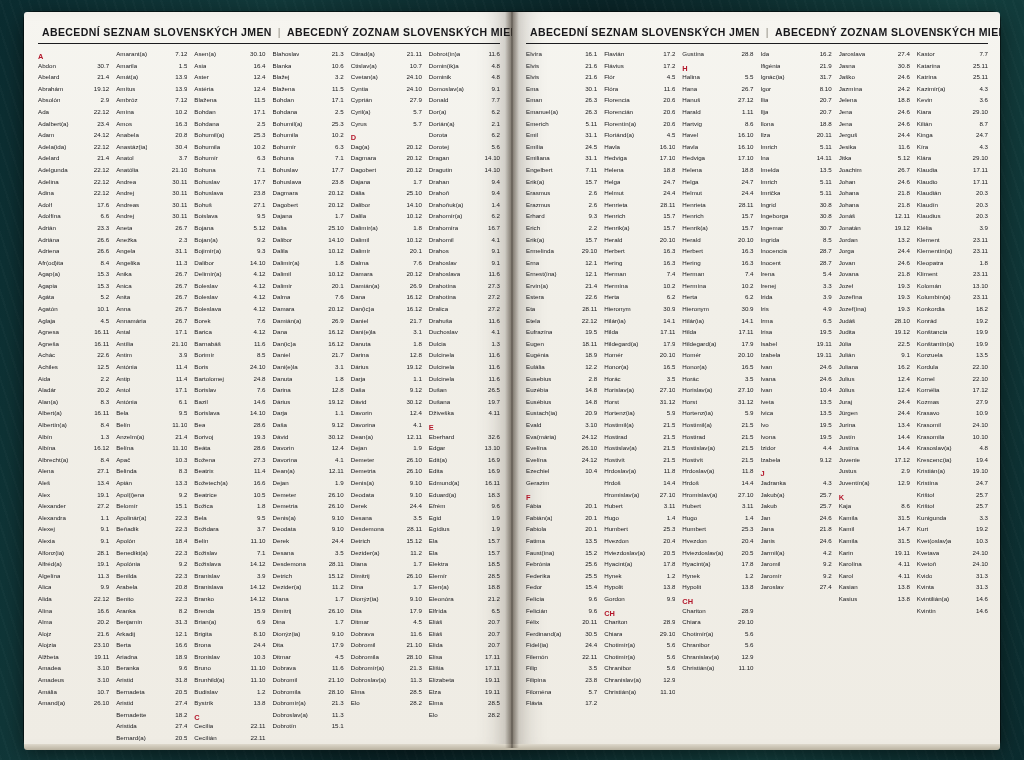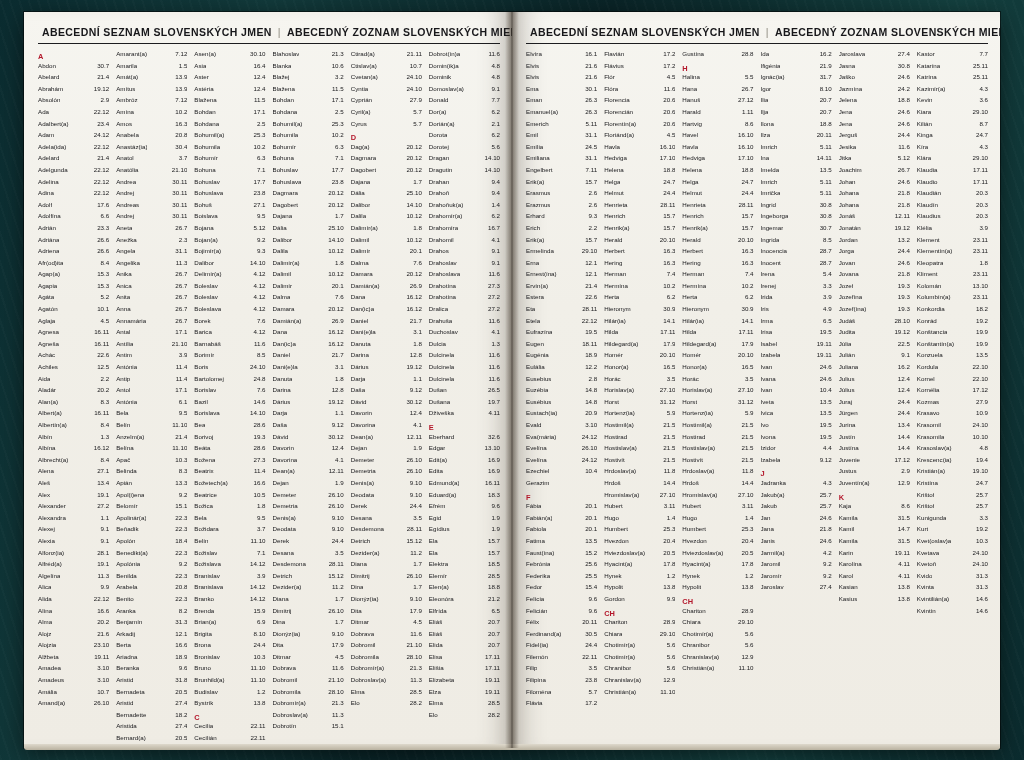--- a/index.html
+++ b/index.html
@@ -22,21 +22,21 @@
   }
   .cover:after{
     content:"";position:absolute;inset:0;
     background:repeating-linear-gradient(72deg, rgba(255,255,255,.022) 0 2px, transparent 2px 9px);
     opacity:.8;
   }
 
   
   .book{
     position:absolute;left:24px;top:12px;width:976px;height:736px;
-    border-radius:0;
+    border-radius:8px;
     box-shadow:0 0 0 1px rgba(0,0,0,.5), 0 6px 22px rgba(0,0,0,.55);
     background:#efeee8;
     display:flex;
   }
   .page{
     position:relative;
     flex:1 1 50%;
     background:
       linear-gradient(180deg,#f6f5f0 0%,#f1efe8 40%,#efece4 100%);
     padding:14px 12px 12px 14px;

